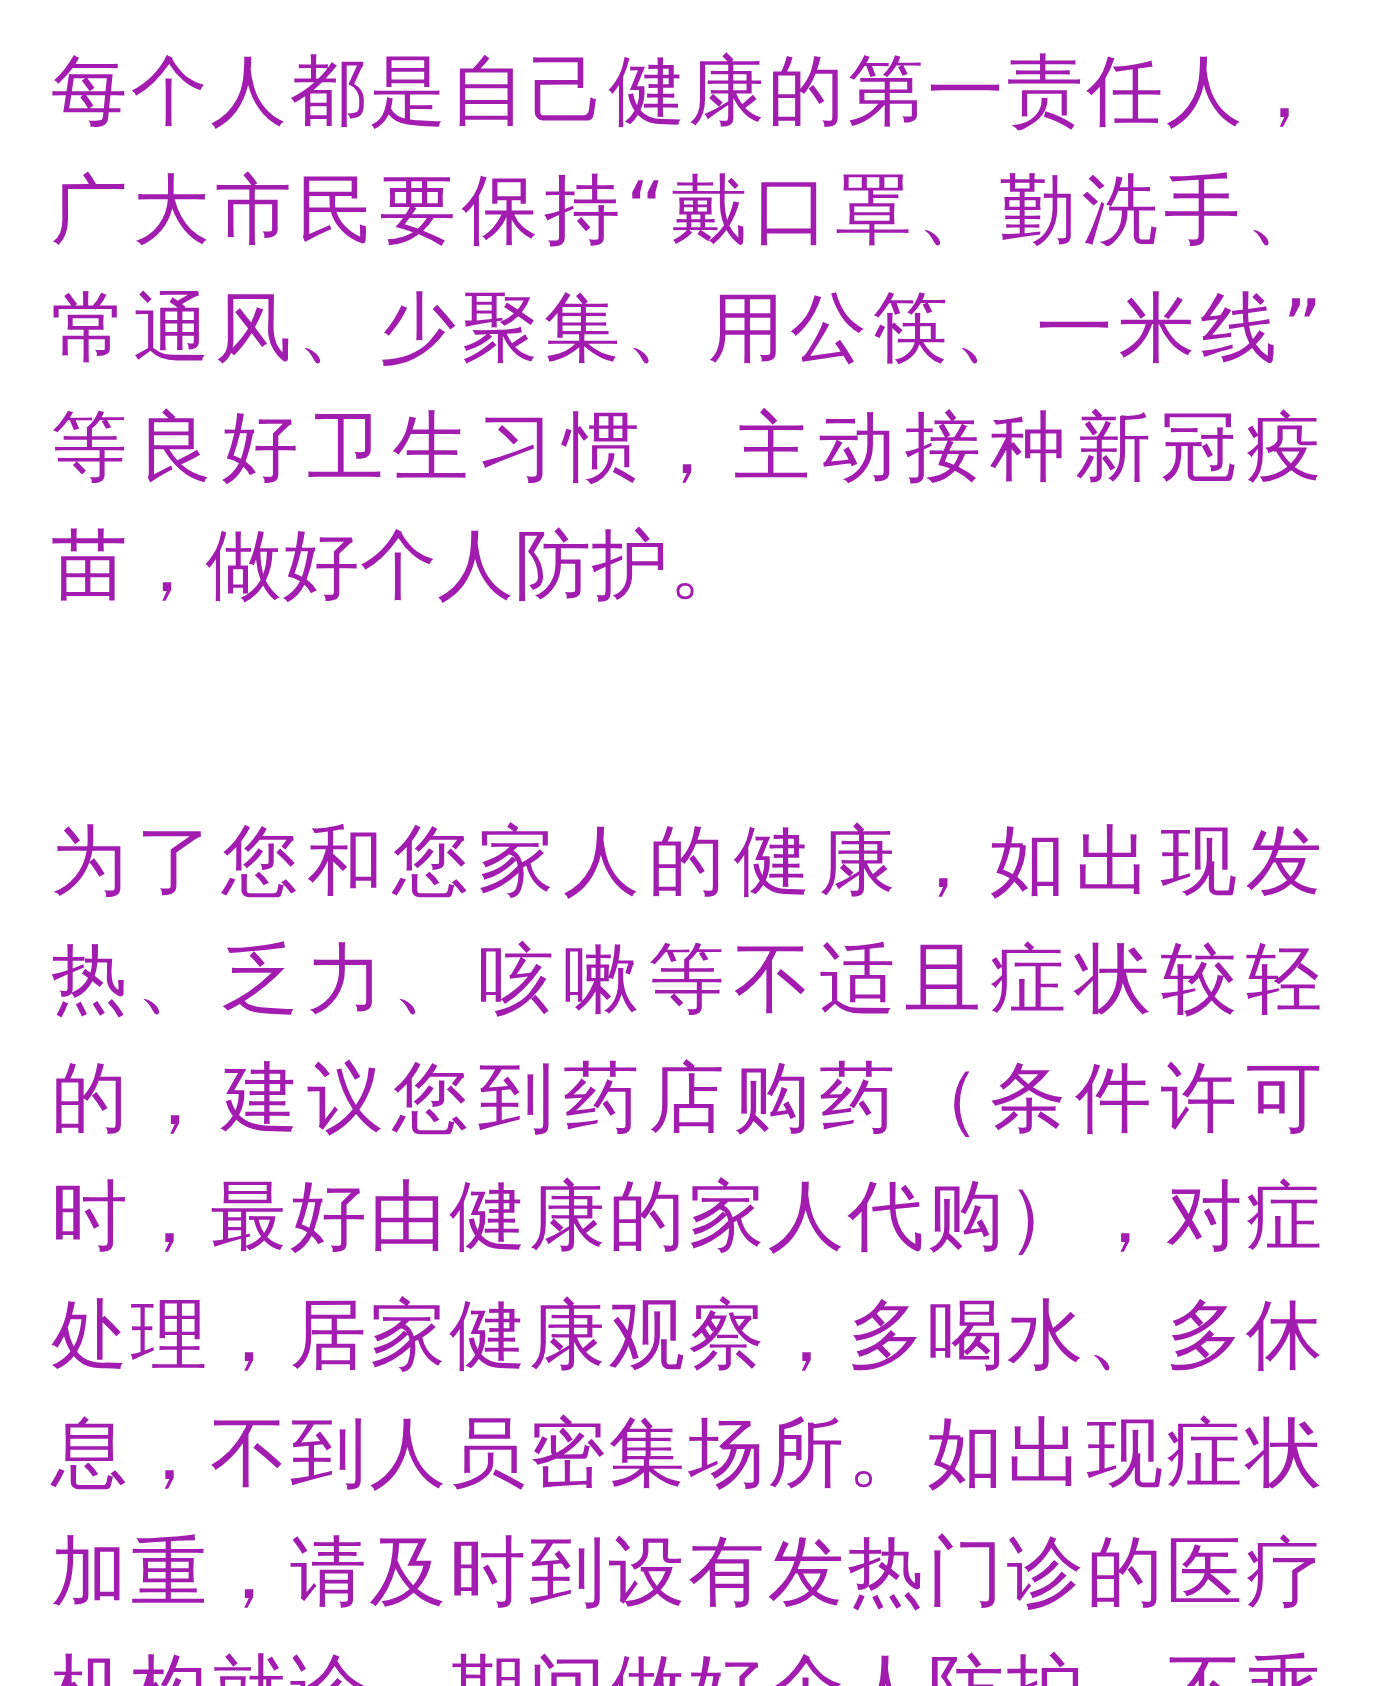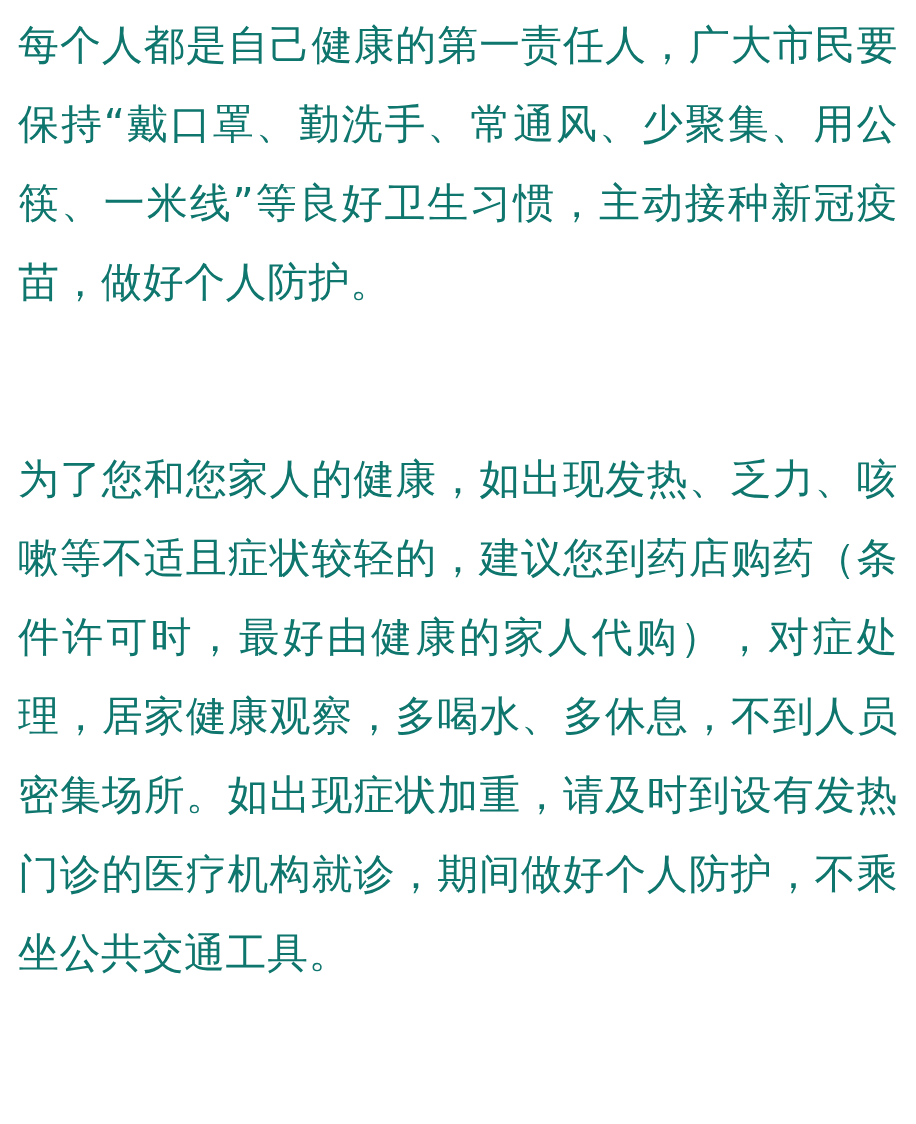--- a/index.html
+++ b/index.html
@@ -17,27 +17,27 @@
     width: 916px;
     min-height: 1124px;
     box-sizing: border-box;
     padding: 6px 18px 10px 18px;
     background: #ffffff;
   }
   .article {
     display: block;
   }
   .para {
-    font-size: 41px;
+    font-size: 51px;
     line-height: 79px;
     letter-spacing: 0.5px;
     text-align: justify;
     text-justify: inter-ideograph;
-    color: #0f766e;
-    margin: 0;
+    color: #a21caf;
+    margin: 16px;
     font-weight: 400;
   }
   .para + .para {
     margin-top: 118px;
   }
 </style>
 </head>
 <body>
 
 <div class="page">

